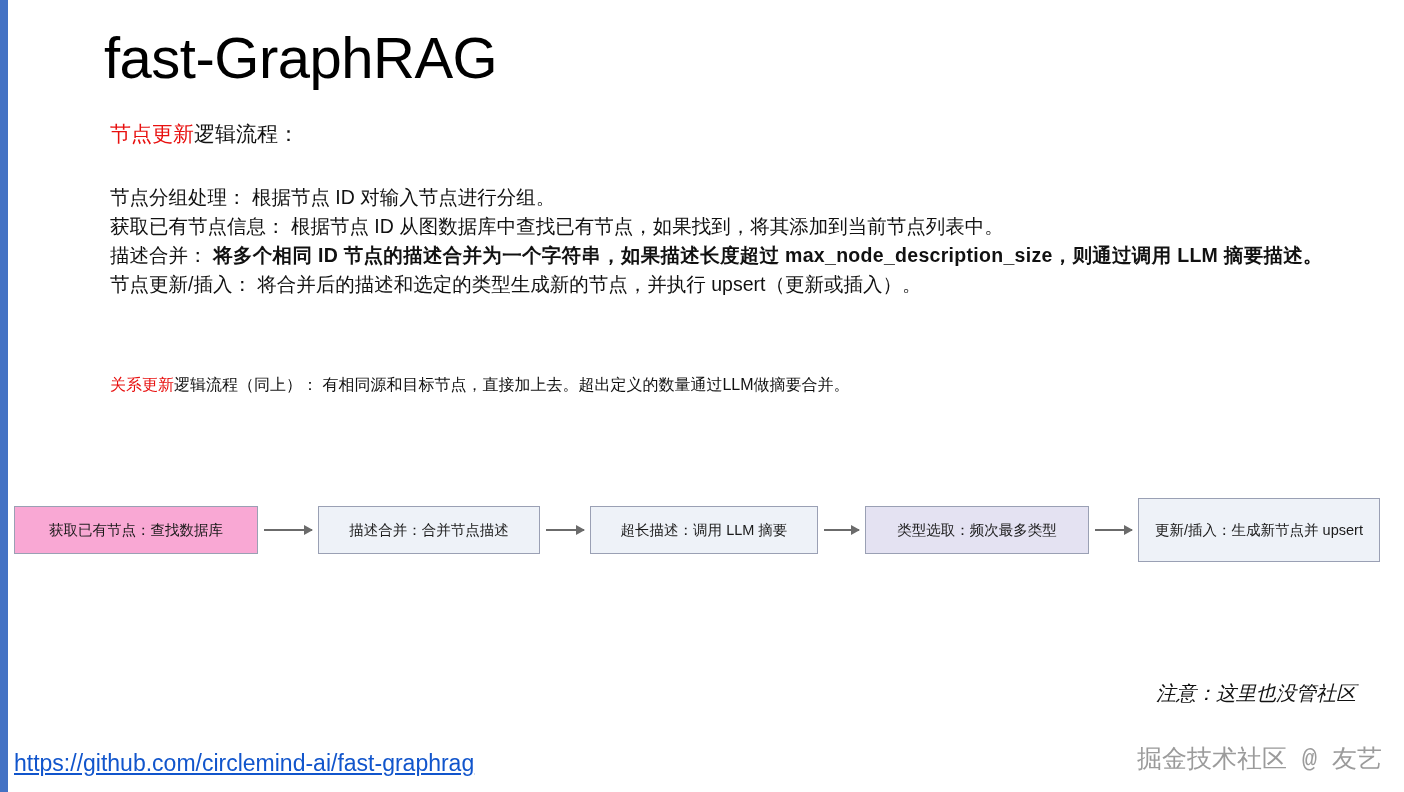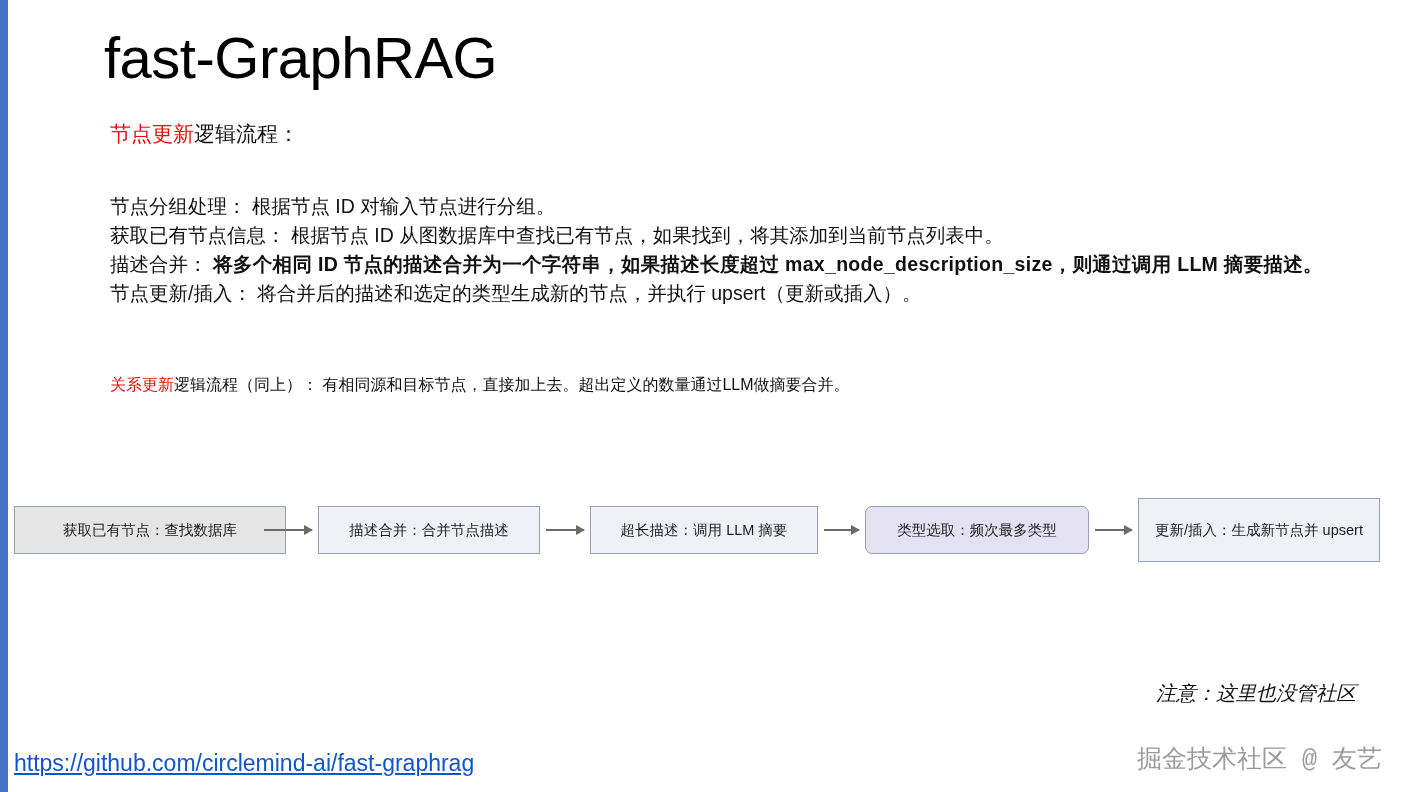--- a/index.html
+++ b/index.html
@@ -51,21 +51,21 @@
     color: #111111;
     white-space: nowrap;
   }
   .red {
     color: #e8100f;
   }
 
   .body-block {
     position: absolute;
     left: 110px;
-    top: 192px;
+    top: 183px;
     width: 1280px;
     font-size: 19.5px;
     line-height: 29px;
     color: #111111;
   }
   .body-block .line {
     white-space: normal;
   }
   .body-block .b {
     font-weight: 700;
@@ -98,24 +98,24 @@
     border: 1px solid #9aa0b4;
     display: flex;
     align-items: center;
     justify-content: center;
     text-align: center;
     font-size: 14.5px;
     color: #1a1a1a;
     line-height: 20px;
     padding: 2px 6px;
   }
-  .n1 { left: 0px;    top: 8px;  width: 272px; height: 48px; background: #e5e5e5; }
+  .n1 { left: 0px;    top: 8px;  width: 244px; height: 48px; background: #f9a8d4; }
   .n2 { left: 304px;  top: 8px;  width: 222px; height: 48px; background: #eef2f8; }
   .n3 { left: 576px;  top: 8px;  width: 228px; height: 48px; background: #eef2f8; }
-  .n4 { left: 851px;  top: 8px;  width: 224px; height: 48px; background: #e4e2f2; border-radius: 7px; }
+  .n4 { left: 851px;  top: 8px;  width: 224px; height: 48px; background: #e4e2f2; }
   .n5 { left: 1124px; top: 0px;  width: 242px; height: 64px; background: #eef2f8; }
 
   .arrow {
     position: absolute;
     top: 31px;
     height: 2px;
     background: #6b6b6b;
   }
   .arrow::after {
     content: "";

